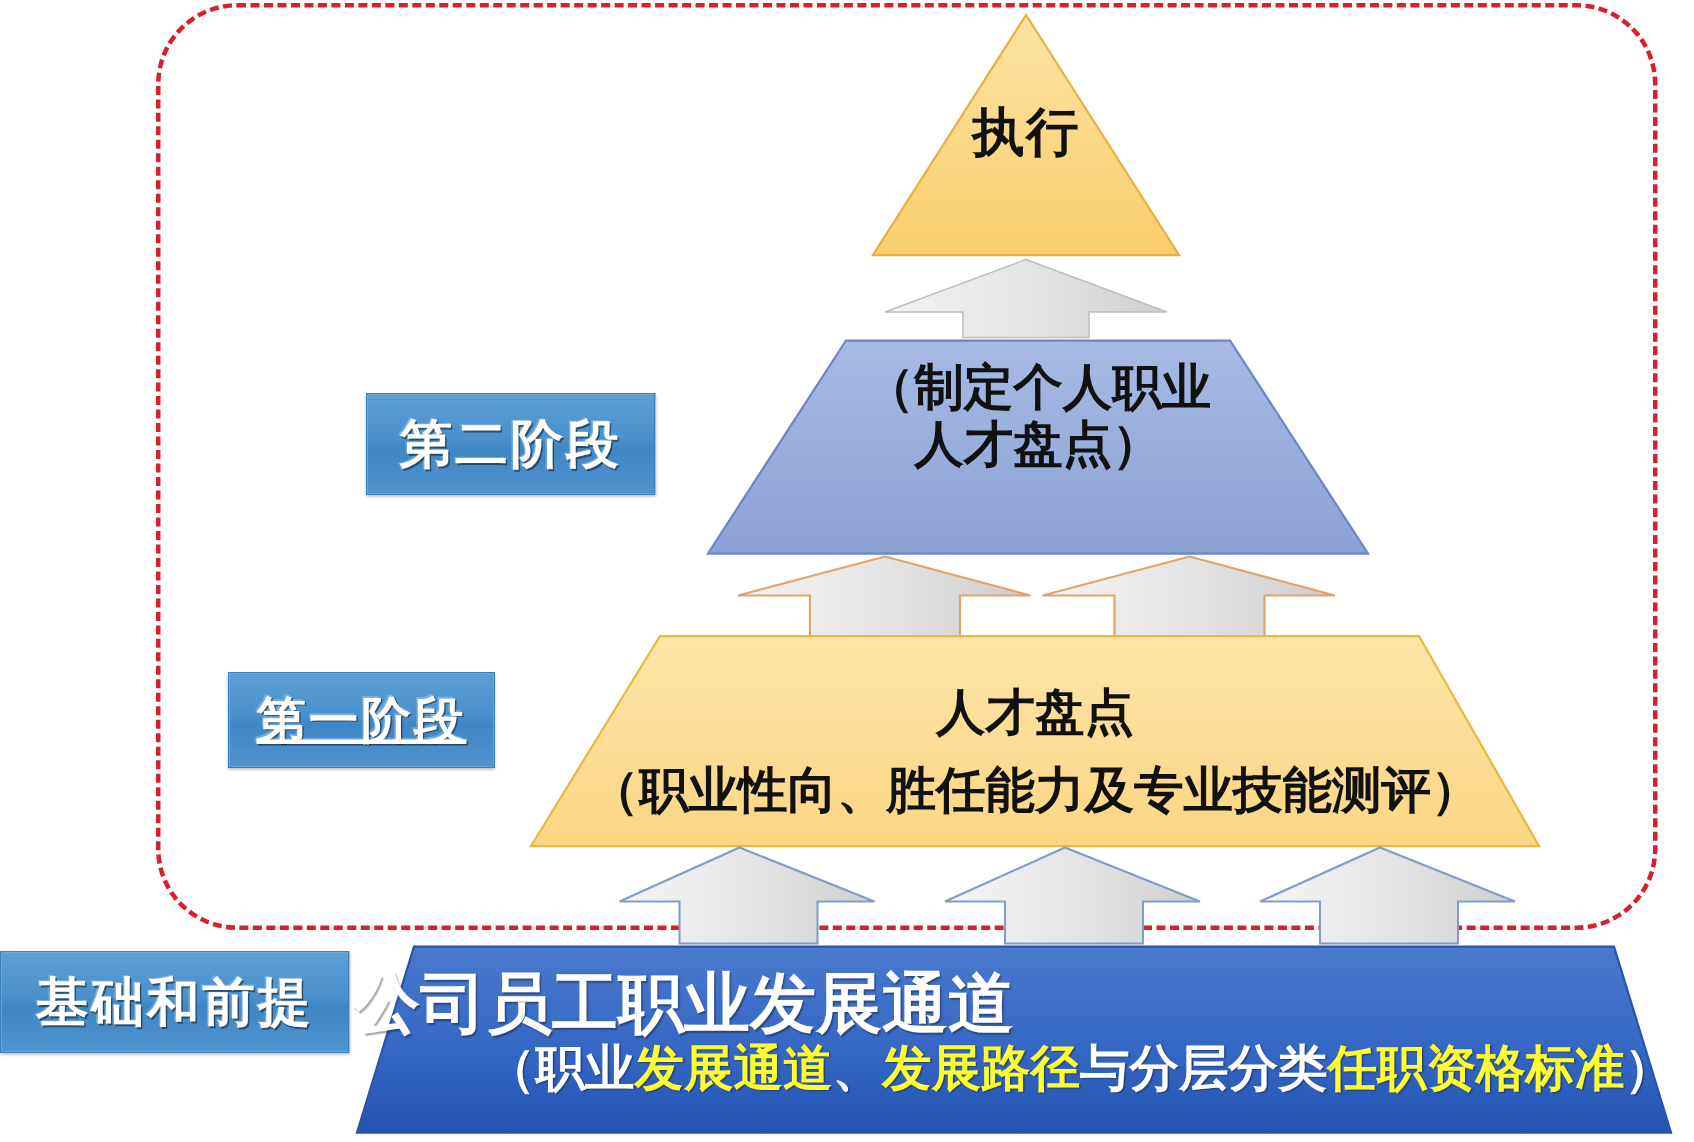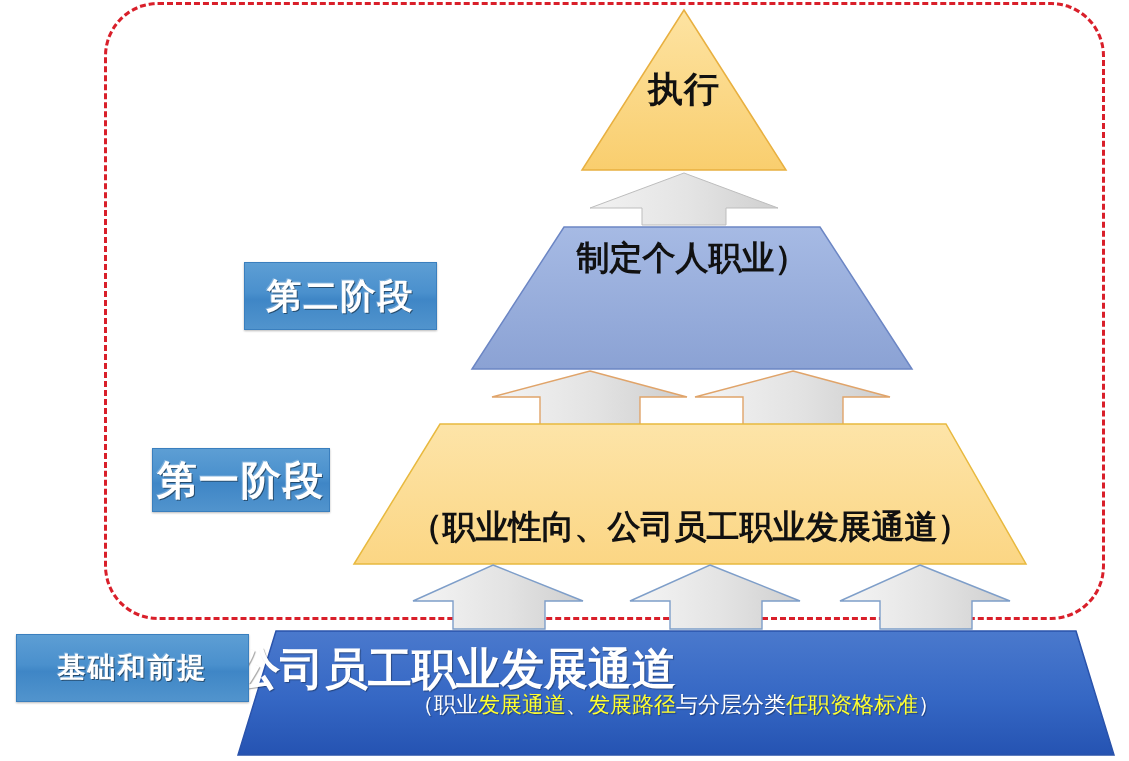--- a/index.html
+++ b/index.html
@@ -41,22 +41,22 @@
     justify-content: center;
     background: linear-gradient(180deg, #5d9ed4 0%, #4a90cd 45%, #3f86c6 55%, #5194cd 100%);
     border: 1px solid #3a7fbe;
     color: #ffffff;
     font-weight: bold;
     letter-spacing: 2px;
     text-shadow: 1px 1px 0 rgba(0,0,0,0.45), -1px -1px 0 rgba(255,255,255,0.25);
     box-shadow: 0 1px 2px rgba(0,0,0,0.28);
   }
   #chip-stage2 { left: 244px; top: 262px; width: 191px; height: 66px; font-size: 35px; }
-  #chip-stage1 { left: 152px; top: 448px; width: 176px; height: 62px; font-size: 40px; }
-  #chip-base   { left: 16px;   top: 634px; width: 231px; height: 66px; font-size: 28px; }
+  #chip-stage1 { left: 152px; top: 448px; width: 176px; height: 62px; font-size: 33px; text-decoration: underline; }
+  #chip-base   { left: 0px;   top: 634px; width: 231px; height: 66px; font-size: 35px; }
 
   
   .shape {
     position: absolute;
   }
   .shape svg {
     display: block;
     overflow: visible;
   }
   .shape-label {
@@ -119,23 +119,23 @@
     top: 12px;
     font-size: 44px;
     font-weight: bold;
     color: #ffffff;
     text-shadow: 1px 1px 1px rgba(0,0,0,0.35);
   }
   #shape-channel .line-sub {
     position: absolute;
     left: 0; right: 0;
     top: 62px;
-    text-align: center;
-    font-size: 22px;
-    font-weight: normal;
+    text-align: right;
+    font-size: 33px;
+    font-weight: bold;
     color: #ffffff;
     white-space: nowrap;
     text-shadow: 1px 1px 1px rgba(0,0,0,0.35);
   }
   #shape-channel .hl { color: #ffff2e; }
 
   
   .arrows { position: absolute; }
 </style>
 </head>
@@ -177,21 +177,22 @@
     <svg width="444" height="148" viewBox="0 0 444 148">
       <defs>
         <linearGradient id="gradBlueMid" x1="0" y1="0" x2="0" y2="1">
           <stop offset="0%" stop-color="#a6bae4"></stop>
           <stop offset="100%" stop-color="#8ba2d4"></stop>
         </linearGradient>
       </defs>
       <polygon points="94,3 350,3 442,145 2,145" fill="url(#gradBlueMid)" stroke="#6c86c4" stroke-width="1.5"></polygon>
     </svg>
     <div class="shape-label">
-      <span>制定个人职业）</span>
+      <span>（制定个人职业</span>
+      <span>人才盘点）</span>
     </div>
   </div>
 
   <div class="arrows" id="arrows-to-goal" style="left:487px; top:370px; width:410px; height:58px;">
     <svg width="410" height="58" viewBox="0 0 410 58">
       <defs>
         <linearGradient id="gradArrO" x1="0" y1="0" x2="1" y2="0">
           <stop offset="0%" stop-color="#f4f4f4"></stop>
           <stop offset="55%" stop-color="#e2e2e2"></stop>
           <stop offset="100%" stop-color="#cdcdcd"></stop>
@@ -205,21 +206,22 @@
   <div class="shape" id="shape-inventory">
     <svg width="676" height="146" viewBox="0 0 676 146">
       <defs>
         <linearGradient id="gradYel" x1="0" y1="0" x2="0" y2="1">
           <stop offset="0%" stop-color="#fde4a8"></stop>
           <stop offset="100%" stop-color="#fbd684"></stop>
         </linearGradient>
       </defs>
       <polygon points="88,3 594,3 674,143 2,143" fill="url(#gradYel)" stroke="#e8b93f" stroke-width="1.5"></polygon>
     </svg>
-    <div class="line-sub">（职业性向、公司员工职业发展通道）</div>
+    <div class="line-main">人才盘点</div>
+    <div class="line-sub">（职业性向、胜任能力及专业技能测评）</div>
   </div>
 
   <div class="arrows" id="arrows-to-inventory" style="left:405px; top:563px; width:610px; height:68px;">
     <svg width="610" height="68" viewBox="0 0 610 68">
       <defs>
         <linearGradient id="gradArrB" x1="0" y1="0" x2="1" y2="0">
           <stop offset="0%" stop-color="#f5f5f5"></stop>
           <stop offset="55%" stop-color="#e3e3e3"></stop>
           <stop offset="100%" stop-color="#cfcfcf"></stop>
         </linearGradient>

